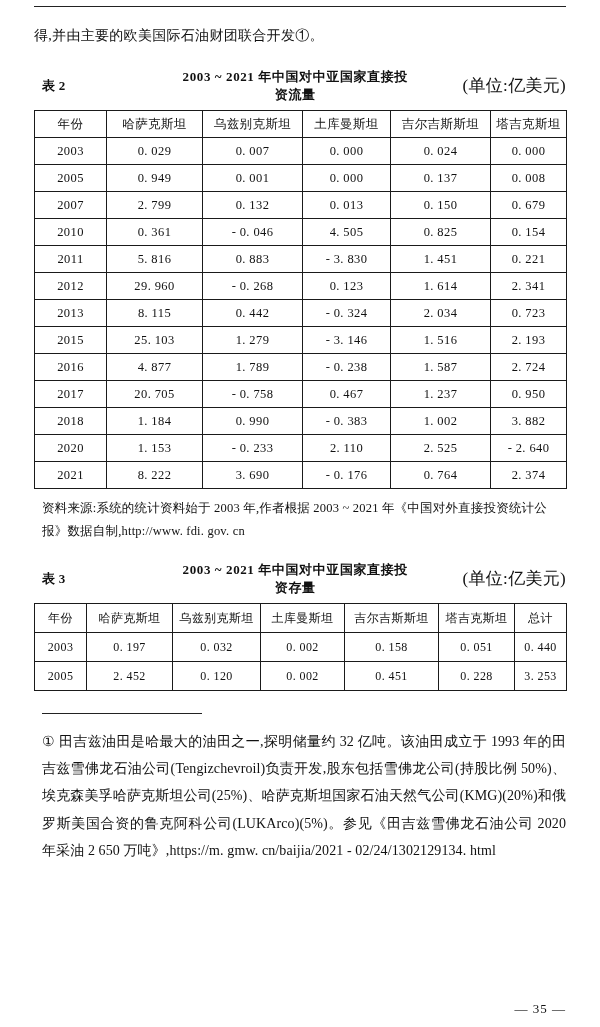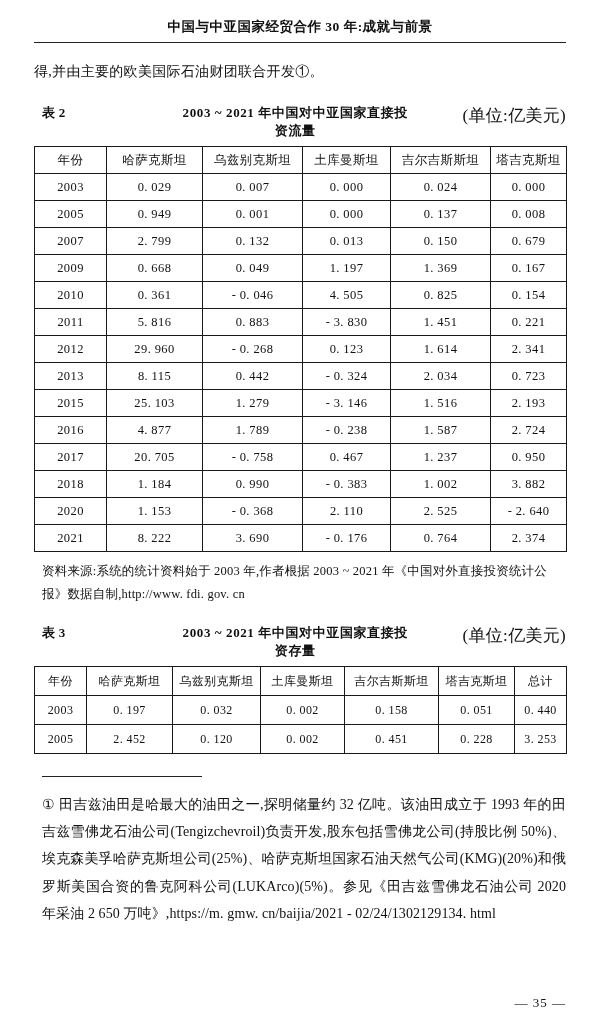--- a/index.html
+++ b/index.html
@@ -36,21 +36,21 @@
   }
   .body-para {
     font-size: 14px;
     line-height: 1.9;
     text-indent: 0;
     margin: 16px 0 0 0;
     letter-spacing: 0.3px;
   }
   .table-caption {
     display: flex;
-    align-items: flex-start;
+    align-items: center;
     font-size: 13px;
     margin: 18px 0 6px 0;
     letter-spacing: 0.3px;
     gap: 48px;
   }
   .cap-label {
     font-weight: 700;
     margin-left: 8px;
     width: 86px;
     flex: 0 0 auto;
@@ -122,21 +122,20 @@
     bottom: 16px;
     font-size: 13px;
     letter-spacing: 1px;
   }
 </style>
 </head>
 <body>
 
 <div class="page">
 
-  <div class="running-head">中国与中亚国家经贸合作 30 年:成就与前景</div>
   <hr class="head-rule">
 
   <p class="body-para">得,并由主要的欧美国际石油财团联合开发①。</p>
 
   <div class="table-caption">
     <span class="cap-label">表 2</span>
     <span class="cap-title">2003 ~ 2021 年中国对中亚国家直接投资流量</span>
     <span class="cap-unit">(单位:亿美元)</span>
   </div>
 
@@ -178,28 +177,20 @@
         </tr>
         <tr>
           <td>2007</td>
           <td>2. 799</td>
           <td>0. 132</td>
           <td>0. 013</td>
           <td>0. 150</td>
           <td>0. 679</td>
         </tr>
         <tr>
-          <td>2009</td>
-          <td>0. 668</td>
-          <td>0. 049</td>
-          <td>1. 197</td>
-          <td>1. 369</td>
-          <td>0. 167</td>
-        </tr>
-        <tr>
           <td>2010</td>
           <td>0. 361</td>
           <td>- 0. 046</td>
           <td>4. 505</td>
           <td>0. 825</td>
           <td>0. 154</td>
         </tr>
         <tr>
           <td>2011</td>
           <td>5. 816</td>
@@ -252,21 +243,21 @@
           <td>2018</td>
           <td>1. 184</td>
           <td>0. 990</td>
           <td>- 0. 383</td>
           <td>1. 002</td>
           <td>3. 882</td>
         </tr>
         <tr>
           <td>2020</td>
           <td>1. 153</td>
-          <td>- 0. 368</td>
+          <td>- 0. 233</td>
           <td>2. 110</td>
           <td>2. 525</td>
           <td>- 2. 640</td>
         </tr>
         <tr>
           <td>2021</td>
           <td>8. 222</td>
           <td>3. 690</td>
           <td>- 0. 176</td>
           <td>0. 764</td>

